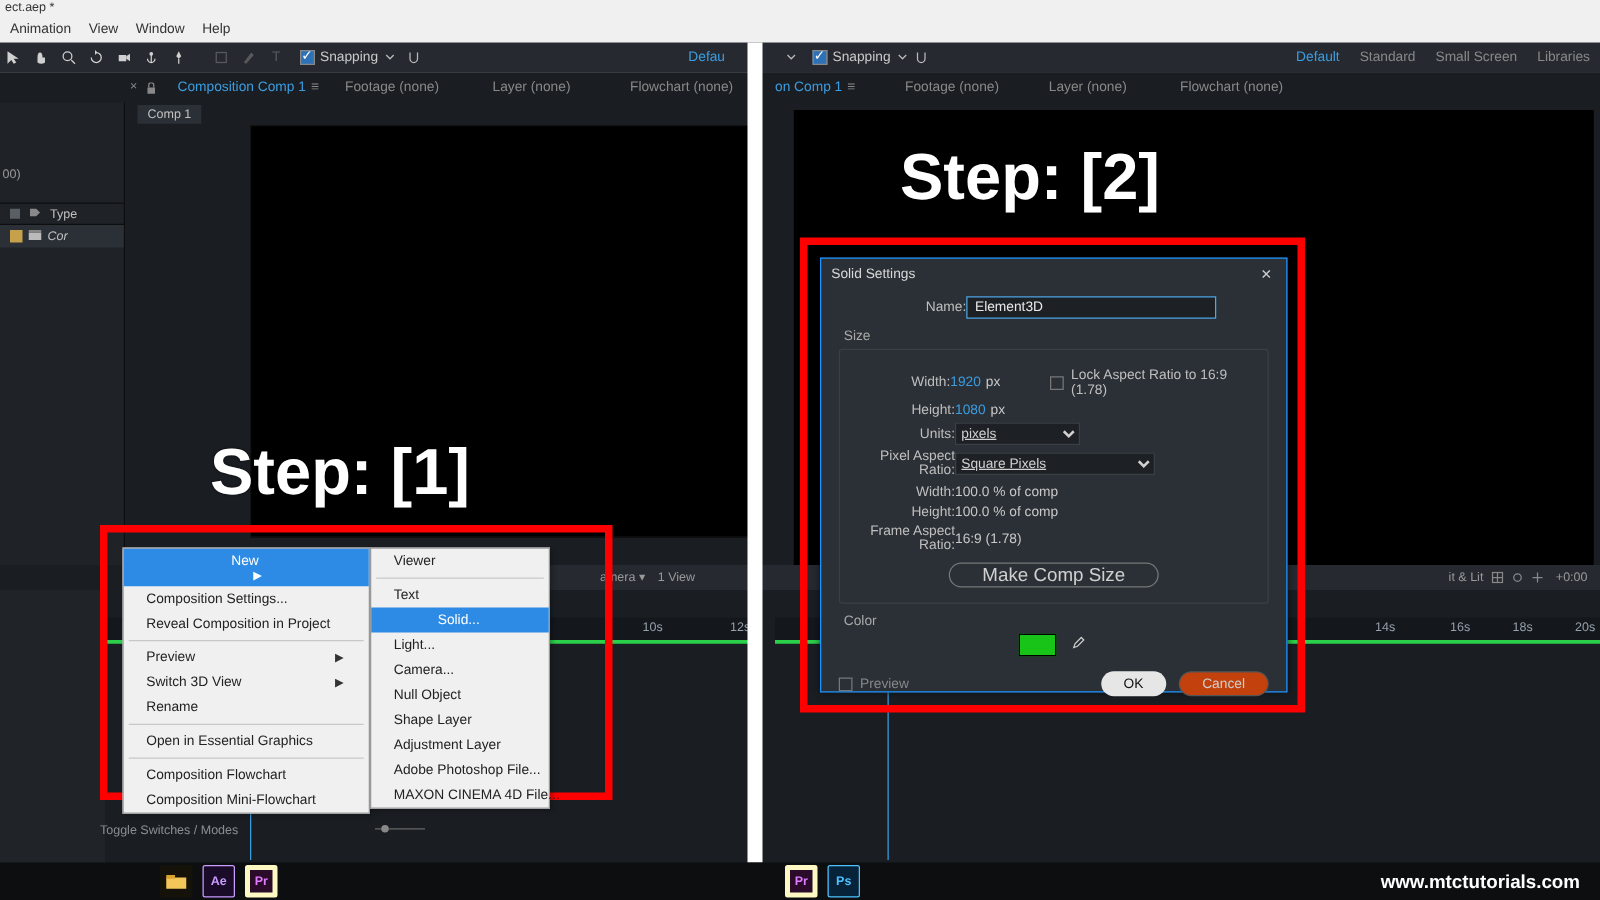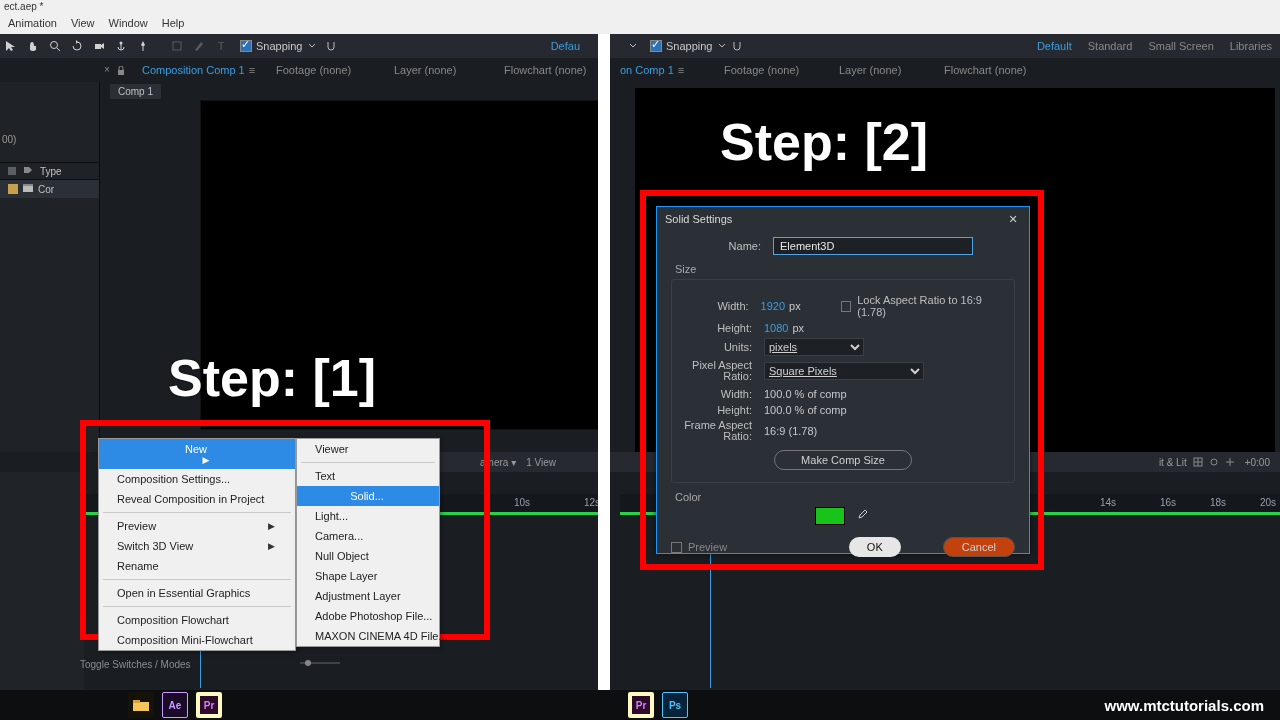--- a/index.html
+++ b/index.html
@@ -20,21 +20,21 @@
   
   .tabrow { position:absolute; left:0; top:58px; height:24px; width:1280px; background:#1a1e23; display:flex; align-items:center; }
   .tab { color:#888; font-size:11px; padding:0 14px; height:24px; display:flex; align-items:center; }
   .tab.activecomp { color:#3b9de0; }
   .tab .eq { color:#888; margin-left:4px; }
 
   .left-project { position:absolute; left:0; top:82px; width:100px; height:370px; background:#1f2328; border-right:1px solid #0c0e10; }
   .left-project .row { position:absolute; left:0; top:80px; width:100%; font-size:10px; color:#c0c0c0; }
   .left-project .hdr { display:flex; border-top:1px solid #0c0e10; border-bottom:1px solid #0c0e10; height:18px; align-items:center; }
   .left-project .cell { padding:0 6px; }
-  .left-project .body { height:18px; display:flex; align-items:center; background:#2b3036; }
+  .left-project .body { height:18px; display:flex; align-items:center; background:#2b3036;font-style:italic; }
 
   .viewer { position:absolute; left:100px; top:82px; width:500px; height:370px; background:#1a1e23; }
   .comp-inner-tab { position:absolute; left:10px; top:2px; font-size:10px; color:#c0c0c0; background:#2b3036; padding:2px 8px; }
   .comp-canvas { position:absolute; left:100px; top:18px; width:400px; height:330px; background:#000; border:1px solid #111; }
 
   
   .right-viewer { position:absolute; left:600px; top:58px; width:680px; height:410px; background:#1a1e23; }
   .right-tabs { height:24px; display:flex; align-items:center; }
   .right-canvas { position:absolute; left:35px; top:30px; width:640px; height:370px; background:#000; }
 
@@ -75,37 +75,37 @@
   .tb-pr { background:#2a0b29; color:#e07cff; font-size:10px; font-weight:700; border:4px solid #fef9c3; }
   .tb-ps { background:#07233a; color:#4fc3ff; font-size:10px; font-weight:700; border:1px solid #4fc3ff; }
   .tb-folder { background:#15120a; }
   .watermark { position:absolute; right:16px; bottom:6px; color:#fff; font-size:15px; font-weight:600; }
 
   
   .dialog { position:absolute; background:#2b3036; border:1px solid #1a93ff; box-shadow:0 0 6px rgba(0,0,0,.6); color:#c8c8c8; font-size:11px; }
   .dialog .titlebar { height:24px; display:flex; align-items:center; justify-content:space-between; padding:0 8px; color:#d8d8d8; font-size:11px; }
   .dialog .close { width:16px; height:16px; color:#ccc; display:flex; align-items:center; justify-content:center; }
   .dialog .row { display:flex; align-items:center; margin:4px 0; }
-  .dialog .lbl { width:110px; text-align:right; padding-right:12px; color:#bfbfbf; }
+  .dialog .lbl { width:110px; text-align:right; padding-right:0; color:#bfbfbf; }
   .dialog .val { color:#3b9de0; }
   .dialog input.txt { background:#1d2024; border:1px solid #4ea6e6; color:#e8e8e8; height:18px; padding:0 6px; width:200px; font-size:11px; }
   .dialog select { background:#1d2024; border:1px solid #3a3f44; color:#d0d0d0; height:18px; font-size:11px;text-decoration:underline; }
   .dialog .section-title { color:#a8a8a8; margin:8px 0 4px 18px; font-size:11px; }
   .dialog .group { border:1px solid #3a3f44; border-radius:3px; margin:0 14px 8px 14px; padding:10px 8px 12px 8px; position:relative; }
-  .dialog .btn { background:#e6e6e6; color:#111; border-radius:10px; height:20px; padding:0 18px; font-size:11px; border:none;margin-left:32px; }
+  .dialog .btn { background:#e6e6e6; color:#111; border-radius:10px; height:20px; padding:0 18px; font-size:11px; border:none; }
   .dialog .btn.dark { background:#c2410c; color:#d0d0d0; border:1px solid #555; }
   .dialog .swatch { width:30px; height:18px; background:#18c418; border:1px solid #000; }
   .dialog .eyedrop { width:16px; height:16px; color:#ccc; display:flex; align-items:center; justify-content:center; }
   .dialog .footer { display:flex; justify-content:flex-end; gap:10px; padding:8px 14px 12px 14px; align-items:center; }
   .dialog .preview-chk { position:absolute; left:14px; display:flex; align-items:center; gap:6px; color:#888; }
   .dialog .preview-chk .box { width:11px; height:11px; border:1px solid #777; }
   .lock-row { display:flex; align-items:center; gap:6px; color:#bfbfbf; margin-left:40px; }
   .lock-row .box { width:11px; height:11px; border:1px solid #777; }
   .dialog .comp-btn-row { display:flex; justify-content:center; margin-top:8px; }
-  .make-comp { background:transparent; border:1px solid #777; color:#d0d0d0; border-radius:11px; height:20px; padding:0 26px; font-size:11px; }
+  .make-comp { background:transparent; border:1px solid #777; color:#d0d0d0; border-radius:11px; height:20px; padding:0 26px; font-size:15px; }
 
   
   .split { position:absolute; left:598px; top:34px; width:12px; height:656px; background:#fff; }
 
   svg { display:block; }
 </style>
 </head>
 <body>
 
 <div class="canvas">

